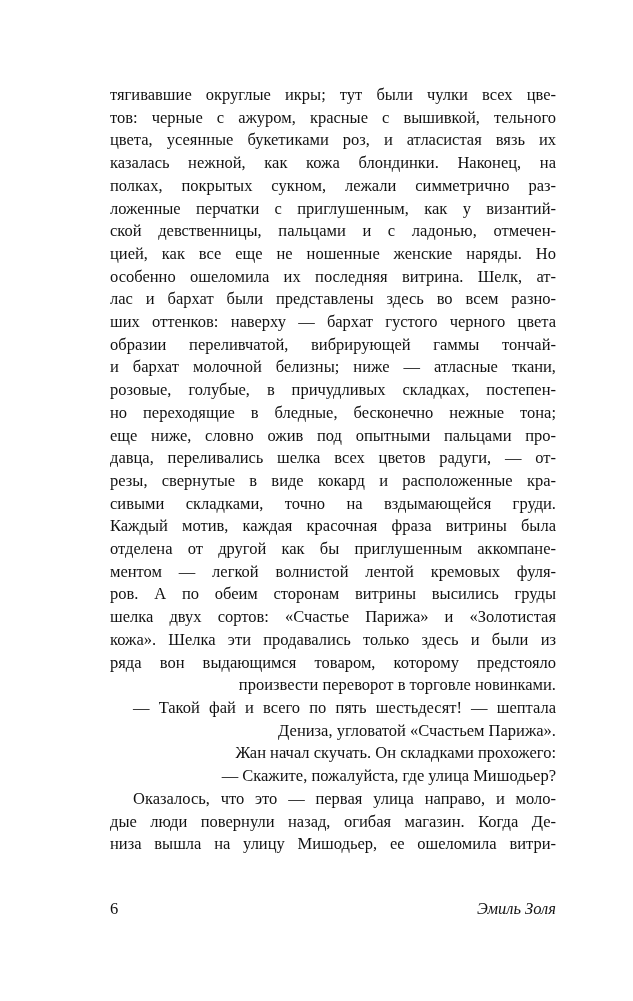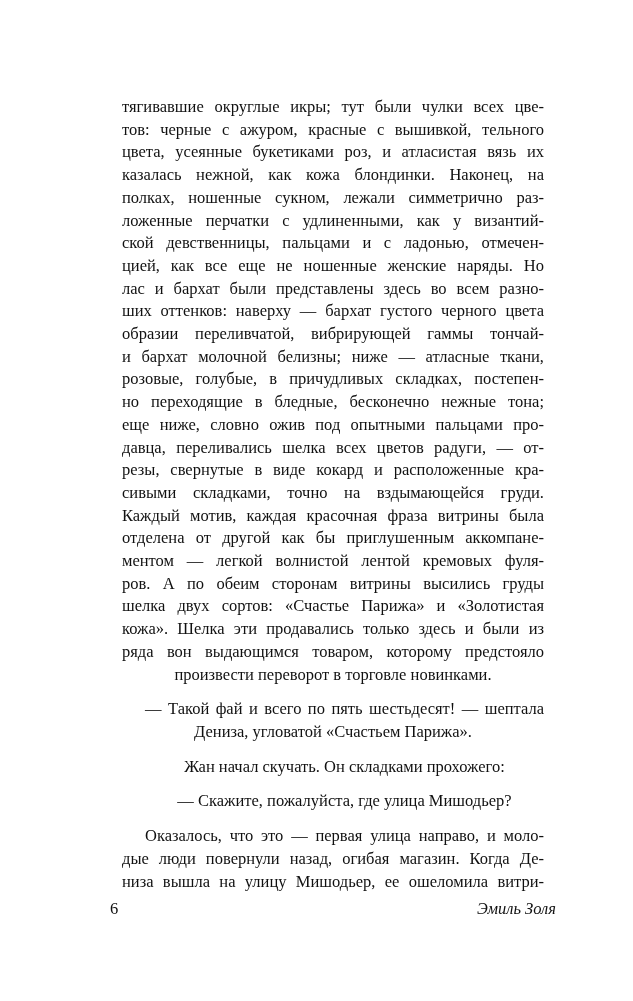--- a/index.html
+++ b/index.html
@@ -18,26 +18,26 @@
   }
   .text-block {
     position: absolute;
     left: 110px;
     top: 84px;
     width: 446px;
     font-size: 16.5px;
     line-height: 22.7px;
   }
   .paragraph {
-    margin: 12px;
+    margin: 0;
     padding: 0;
   }
   .line {
     min-height: 22.7px;
-    text-align: center;
+    text-align: right;
   }
   .line.justify {
     text-align: justify;
     text-align-last: justify;
   }
   .line.indent {
     text-indent: 23px;
   }
   .footer {
     position: absolute;
@@ -57,24 +57,25 @@
 </head>
 <body>
 
 <div class="page">
   <div class="text-block">
       <div class="paragraph">
         <div class="line justify">тягивавшие округлые икры; тут были чулки всех цве-</div>
         <div class="line justify">тов: черные с ажуром, красные с вышивкой, тельного</div>
         <div class="line justify">цвета, усеянные букетиками роз, и атласистая вязь их</div>
         <div class="line justify">казалась нежной, как кожа блондинки. Наконец, на</div>
-        <div class="line justify">полках, ношенные сукном, лежали симметрично раз-</div>
-        <div class="line justify">ложенные перчатки с удлиненными, как у византий-</div>
+        <div class="line justify">полках, покрытых сукном, лежали симметрично раз-</div>
+        <div class="line justify">ложенные перчатки с приглушенным, как у византий-</div>
         <div class="line justify">ской девственницы, пальцами и с ладонью, отмечен-</div>
         <div class="line justify">цией, как все еще не ношенные женские наряды. Но</div>
+        <div class="line justify">особенно ошеломила их последняя витрина. Шелк, ат-</div>
         <div class="line justify">лас и бархат были представлены здесь во всем разно-</div>
         <div class="line justify">ших оттенков: наверху — бархат густого черного цвета</div>
         <div class="line justify">образии переливчатой, вибрирующей гаммы тончай-</div>
         <div class="line justify">и бархат молочной белизны; ниже — атласные ткани,</div>
         <div class="line justify">розовые, голубые, в причудливых складках, постепен-</div>
         <div class="line justify">но переходящие в бледные, бесконечно нежные тона;</div>
         <div class="line justify">еще ниже, словно ожив под опытными пальцами про-</div>
         <div class="line justify">давца, переливались шелка всех цветов радуги, — от-</div>
         <div class="line justify">резы, свернутые в виде кокард и расположенные кра-</div>
         <div class="line justify">сивыми складками, точно на вздымающейся груди.</div>

